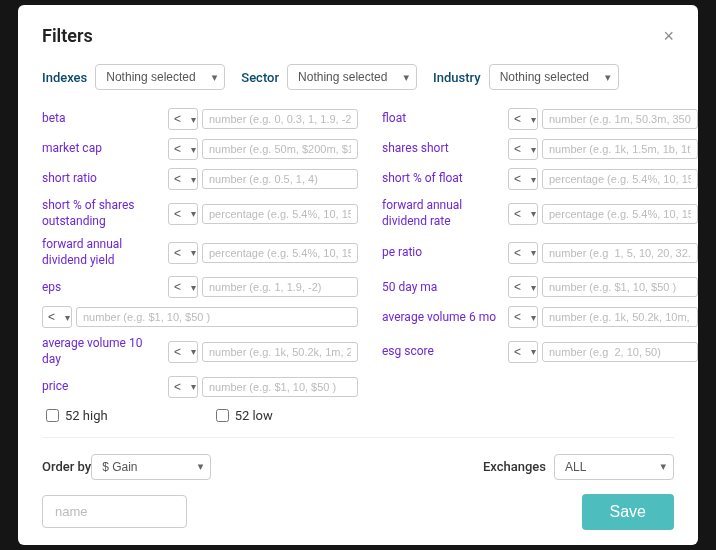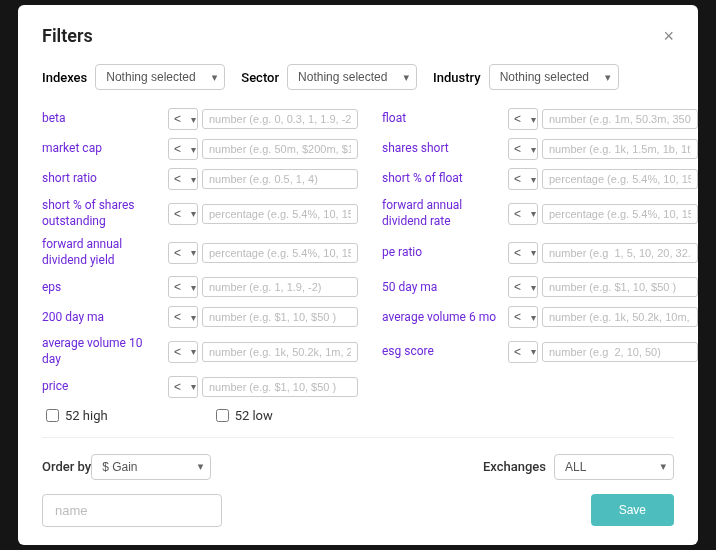--- a/index.html
+++ b/index.html
@@ -55,21 +55,21 @@
       margin-bottom: 18px;
       flex-wrap: wrap;
     }
     .top-filter-group {
       display: flex;
       align-items: center;
       gap: 8px;
     }
     .top-filter-label {
       font-size: 13px;
-      color: #000000;
+      color: #0c4a6e;
       font-weight: 500;
     }
     .select-wrapper {
       position: relative;
       display: inline-flex;
       align-items: center;
     }
     .select-wrapper select {
       appearance: none;
       border: 1px solid #ccc;
@@ -193,32 +193,32 @@
       display: flex;
       align-items: center;
       justify-content: space-between;
     }
     .name-input {
       border: 1px solid #ccc;
       border-radius: 4px;
       padding: 8px 12px;
       font-size: 13px;
       color: #aaa;
-      width: 180px;
+      width: 145px;
     }
     .name-input::placeholder {
       color: #bbb;
     }
     .save-btn {
       background: #4dbdbd;
       color: #fff;
       border: none;
       border-radius: 4px;
       padding: 9px 28px;
-      font-size: 12px;
+      font-size: 16px;
       font-weight: 500;
       cursor: pointer;
     }
     .divider {
       border: none;
       border-top: 1px solid #eee;
       margin: 14px 0 10px 0;
     }
   </style>
 </head>
@@ -409,21 +409,20 @@
             <select class="op-select">
               <option>&lt;</option>
               <option>&gt;</option>
               <option>=</option>
             </select>
           </div>
           <input class="filter-input" type="text" placeholder="number (e.g. $1, 10, $50 )" style="">
         </div>
       </div>
         <div class="filter-row">
-        <span class="filter-label">200 day ma</span>
         <div class="filter-controls">
           <div class="op-wrapper">
             <select class="op-select">
               <option>&lt;</option>
               <option>&gt;</option>
               <option>=</option>
             </select>
           </div>
           <input class="filter-input" type="text" placeholder="number (e.g. $1, 10, $50 )" style="">
         </div>

